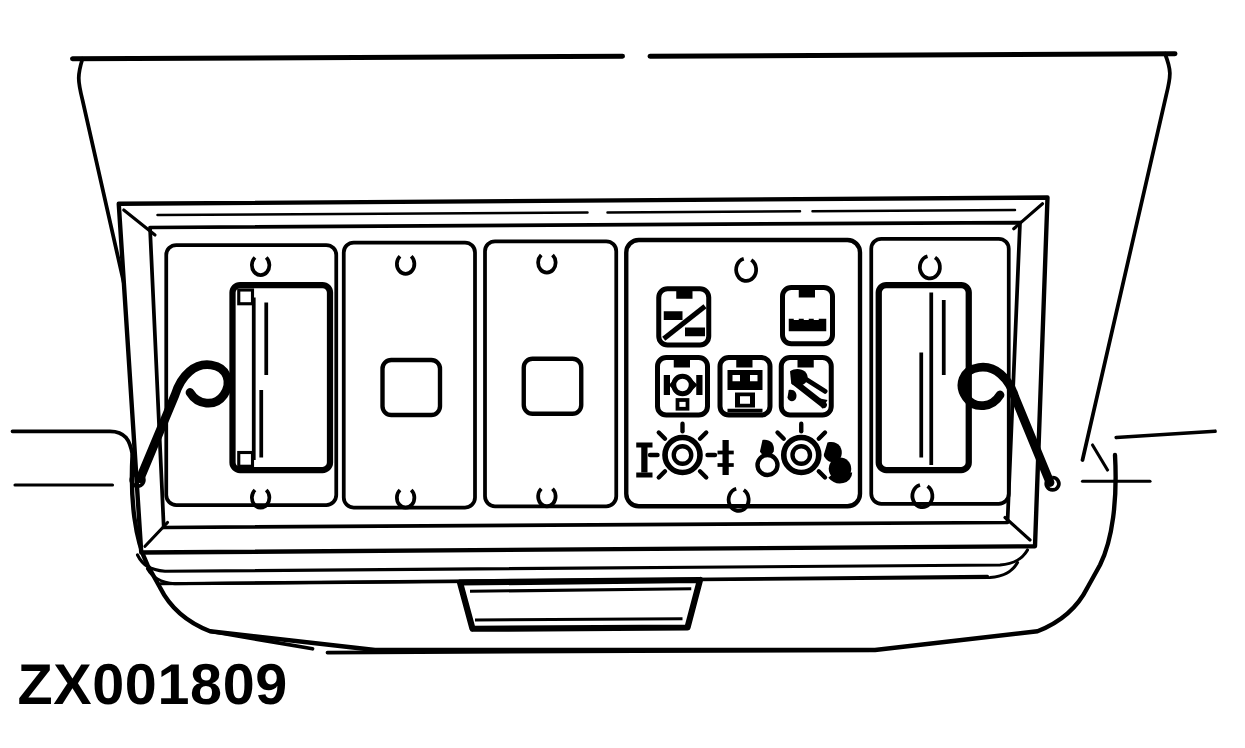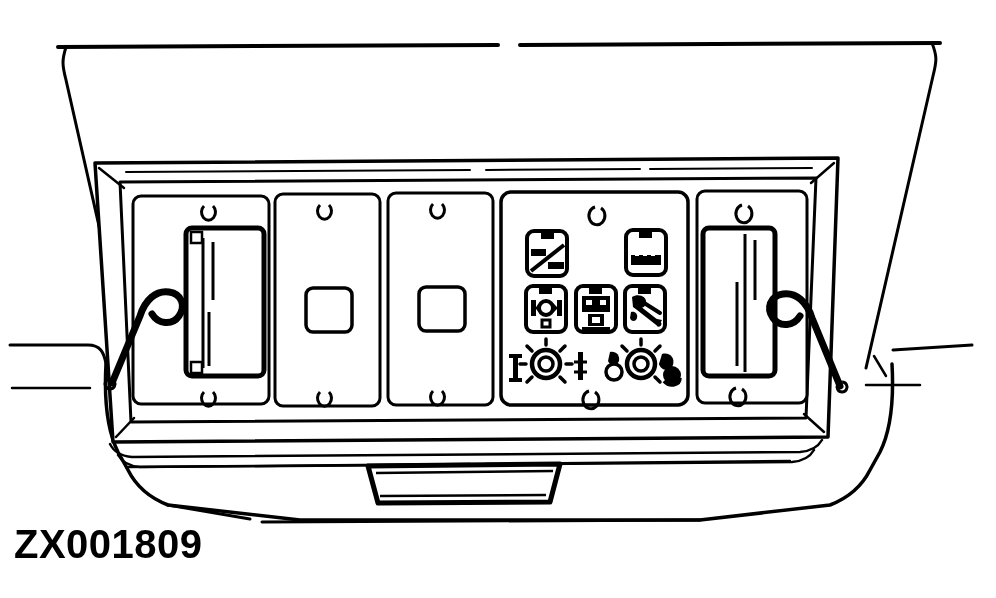--- a/index.html
+++ b/index.html
@@ -23,21 +23,21 @@
   svg#drawing {
     display: block;
     width: 996px;
     height: 598px;
   }
   .partlabel {
     position: absolute;
     left: 14px;
     top: 524px;
     font-family: "Liberation Sans", sans-serif;
-    font-size: 40px;
+    font-size: 46px;
     font-weight: bold;
     letter-spacing: 0.5px;
     color: #000000;
     line-height: 1;
     white-space: nowrap;
   }
 </style>
 </head>
 <body>
 

